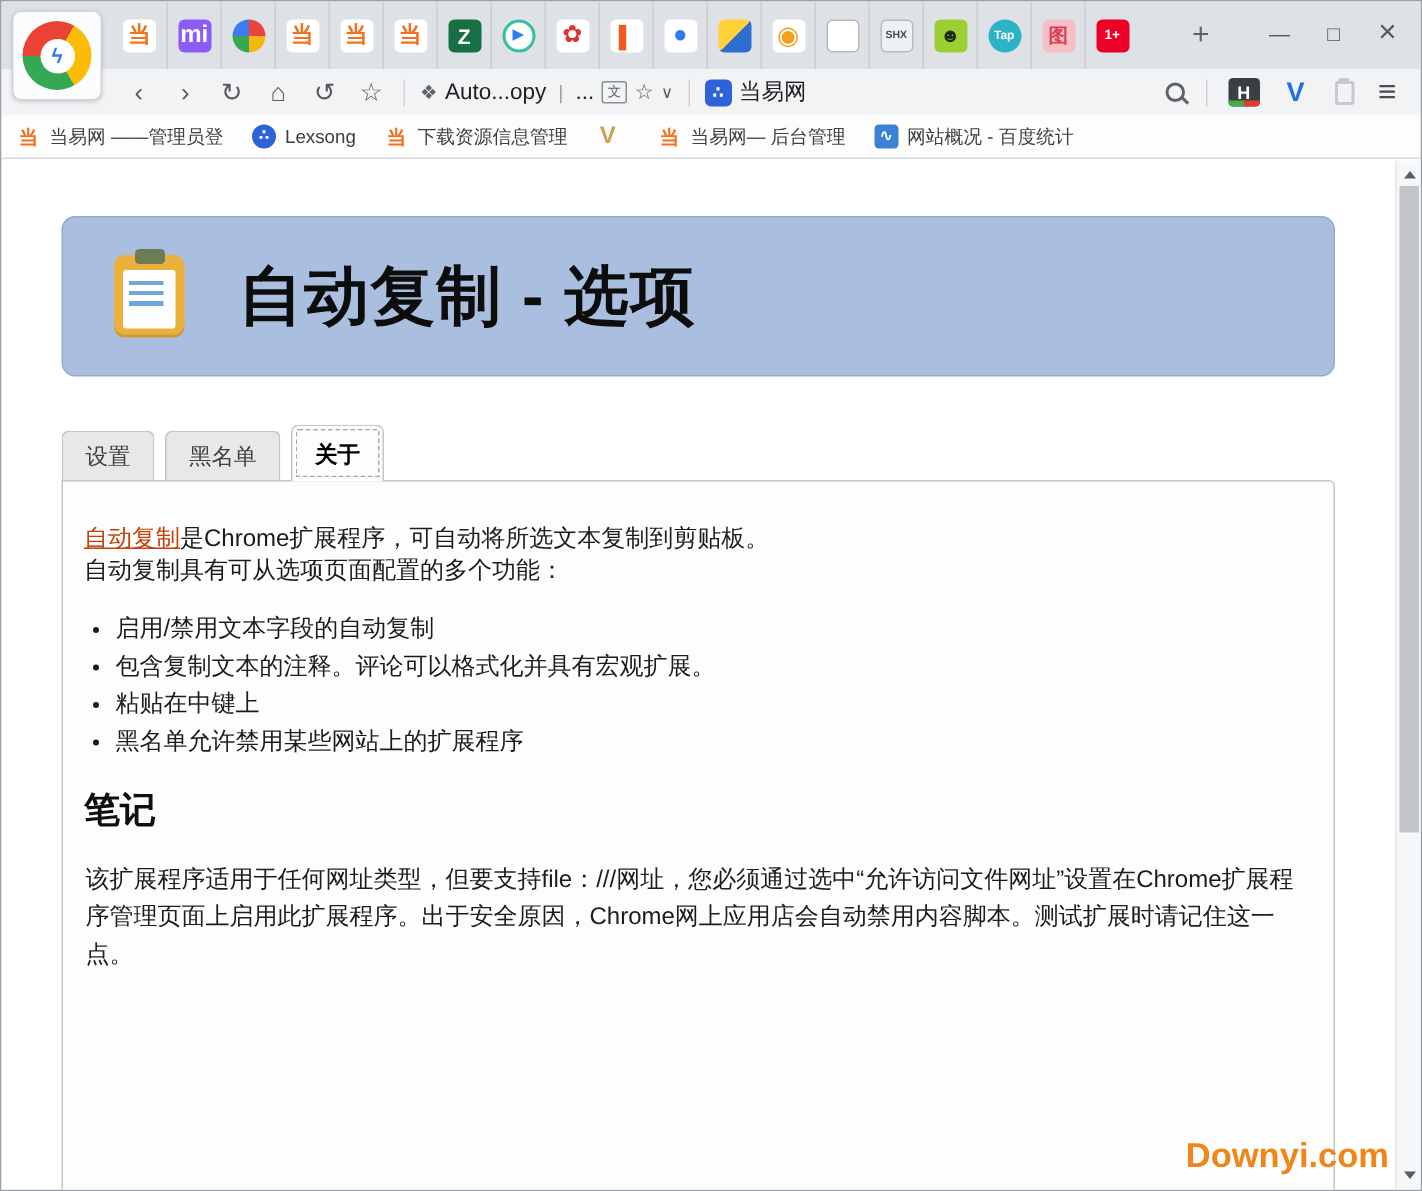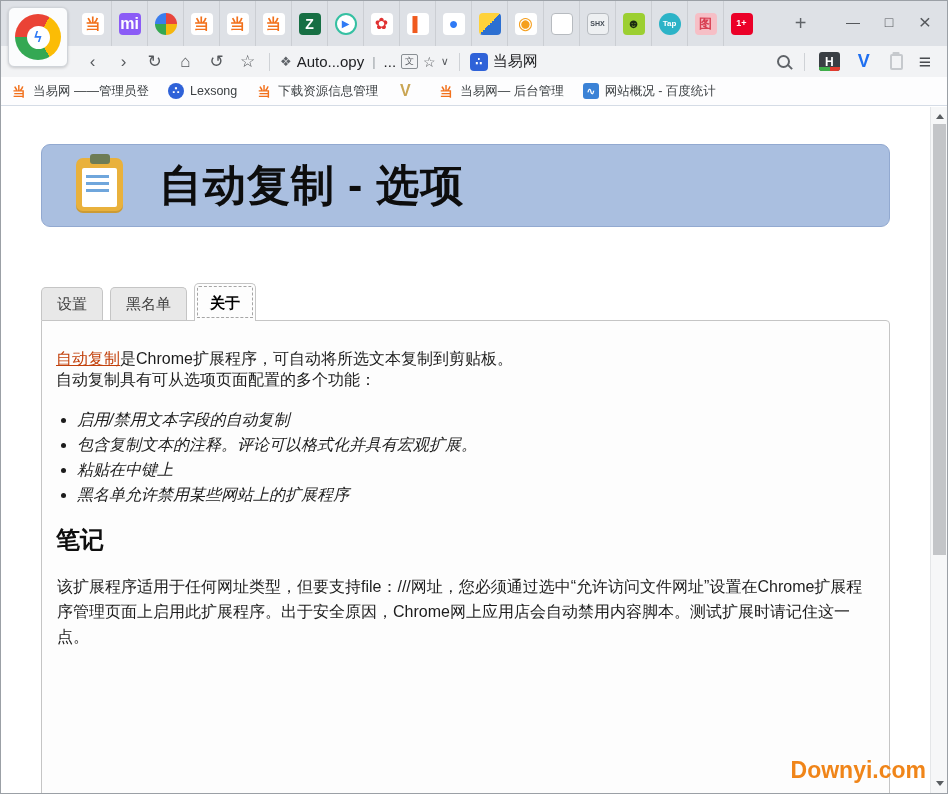--- a/index.html
+++ b/index.html
@@ -65,21 +65,21 @@
 
   
   .bookmarks { position:absolute; top:76px; left:0; right:0; height:29px; background:#fdfdfe;
     border-bottom:1px solid #d5dce6; display:flex; align-items:center; padding-left:10px; gap:19px; }
   .bm { display:flex; align-items:center; gap:6px; font-size:12.5px; color:#3c4043; }
   .bm-ic { width:16px; height:16px; display:flex; align-items:center; justify-content:center;
     font-size:13px; border-radius:3px; line-height:1; }
 
   
   .page { position:absolute; top:106px; left:0; right:0; bottom:0; background:#fff; overflow:hidden; }
-  .banner { position:absolute; left:40px; top:37px; width:849px; height:83px; background:#aabfe0;
+  .banner { position:absolute; left:40px; top:37px; width:849px; height:107px; background:#aabfe0;
     border:1px solid #92a9d0; border-radius:9px; display:flex; align-items:center; padding-left:34px; }
   .banner h1 { font-size:43px; font-weight:bold; color:#0d0d0d; margin-left:36px; letter-spacing:1px; }
   .clipboard-icon { width:47px; height:55px; background:#e9b13c; border-radius:7px; position:relative;
     box-shadow:inset 0 -2px 0 rgba(0,0,0,.12); }
   .clip { position:absolute; top:-4px; left:50%; transform:translateX(-50%); width:20px; height:10px;
     background:#6d7c55; border-radius:3px; z-index:2; }
   .paper { position:absolute; left:6px; right:6px; top:10px; bottom:6px; background:#fff; border-radius:2px; }
   .doc-lines { position:absolute; left:4px; top:7px; width:23px; height:18px;
     background:repeating-linear-gradient(to bottom,#6fa6dc 0 3px,transparent 3px 7px); }
 
@@ -90,21 +90,21 @@
     outline:1px dashed #a5a5a5; outline-offset:-4px; position:relative; margin-bottom:-1px; }
 
   .panel { position:absolute; left:40px; top:213px; width:849px; height:520px; background:#fdfdfd;
     border:1px solid #c5c5c5; border-radius:0 4px 4px 4px; padding:16px 14px; font-size:16px;
     color:#1c1c1c; overflow:hidden; z-index:2; }
   .panel a { color:#c2410c; text-decoration:underline; cursor:pointer; }
   .intro { margin:12px 0 0; }
   .panel h2 { font-size:24px; font-weight:bold; color:#0f0f0f; margin:22px 0 18px; }
   .panel h2.h-notes { margin-top:19px; }
   .features-lead { margin:0; }
-  .panel ul { margin:18px 0 0 21px; padding:0;font-style:italic; }
+  .panel ul { margin:18px 0 0 21px; padding:0; }
   .panel li { margin-bottom:4px; line-height:21px; }
   .notes-p { margin:1px; line-height:25px; }
   .reload-p { margin:12px 0 0; }
 
   .watermark { position:absolute; right:21px; top:650px; font-size:23px; font-weight:bold;
     color:#f08519; z-index:5; }
 
   
   .scrollbar { position:absolute; right:0; top:0; bottom:0; width:17px; background:#f6f7f8;
     border-left:1px solid #e4e6e8; z-index:7; }

